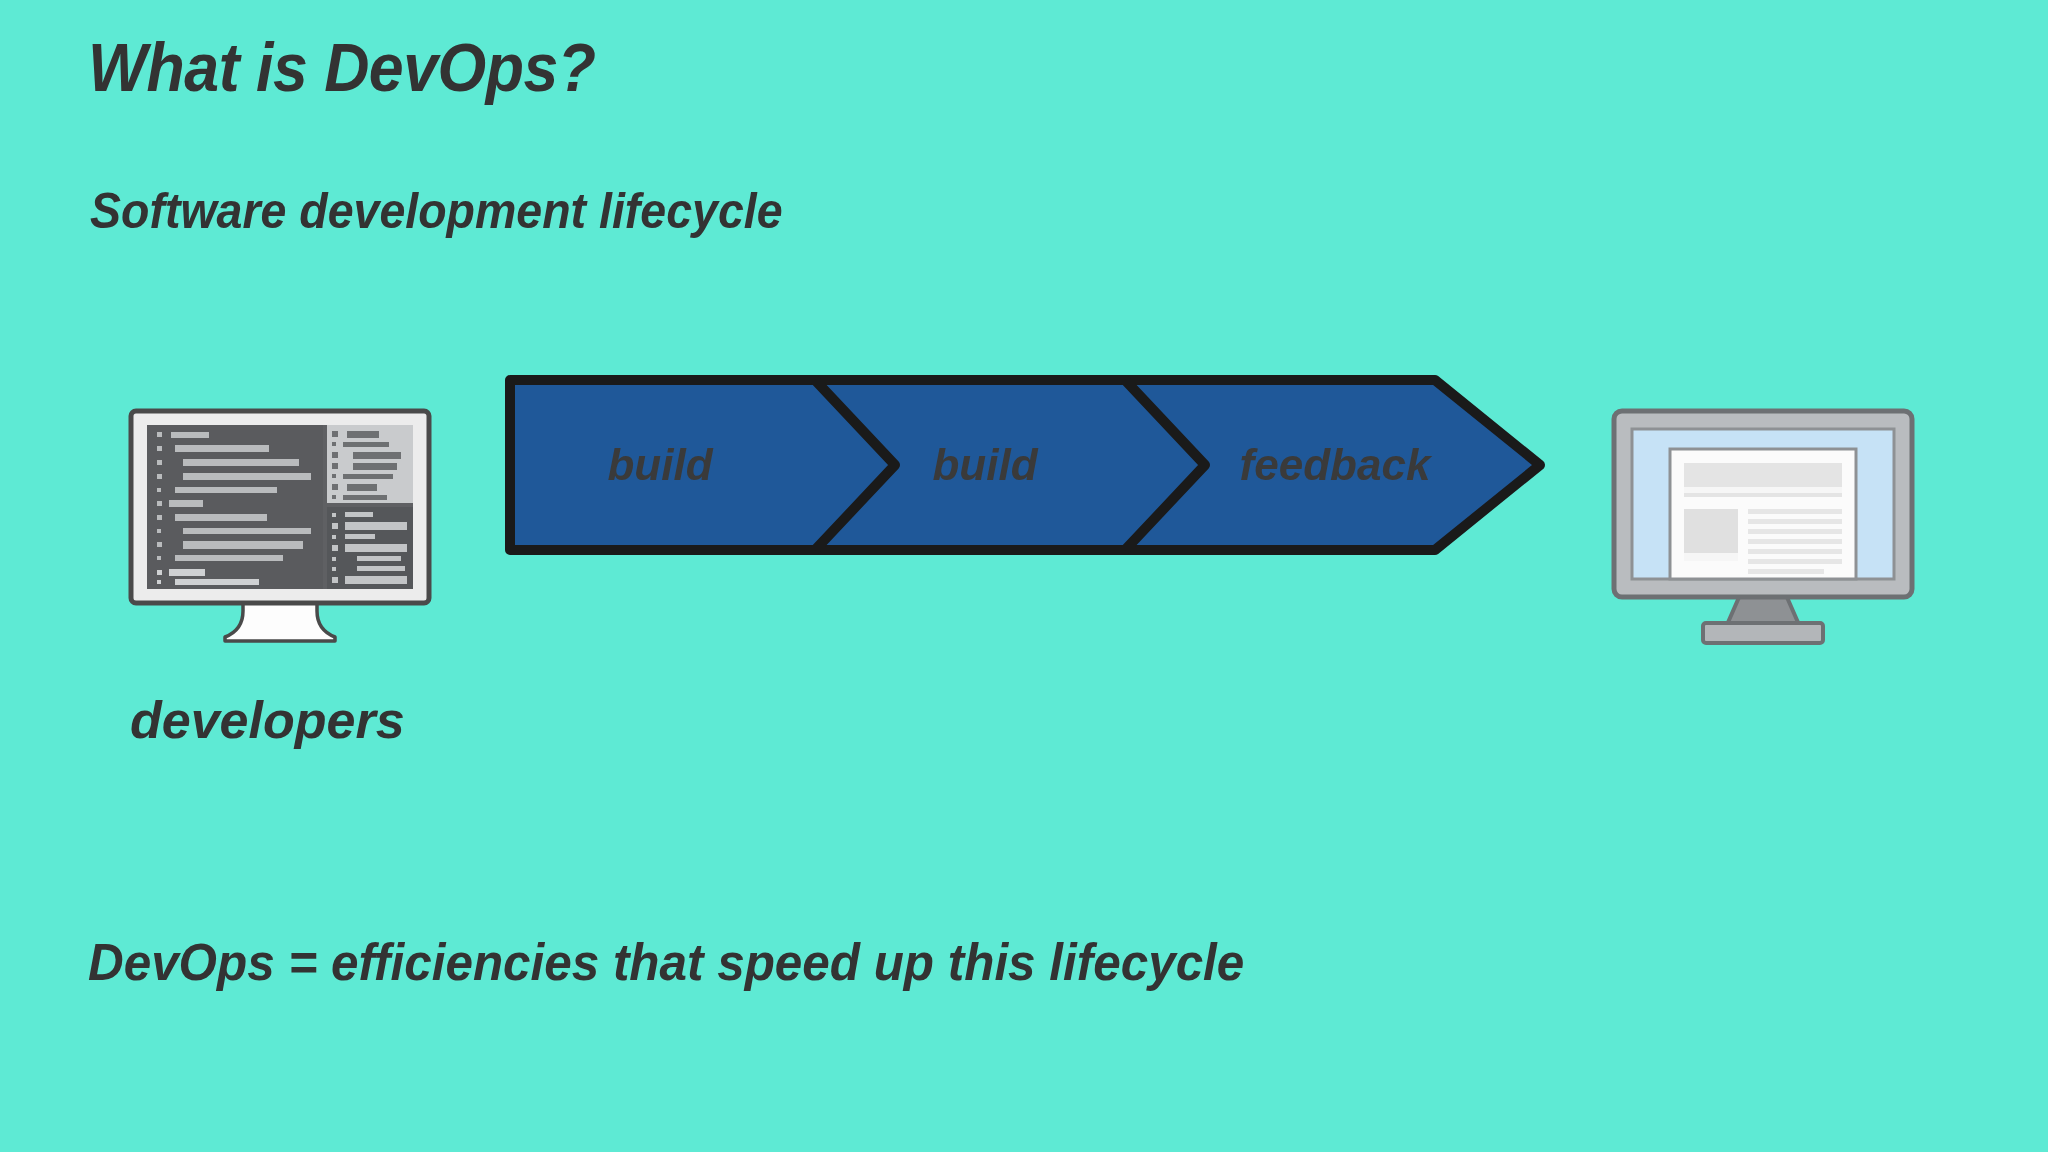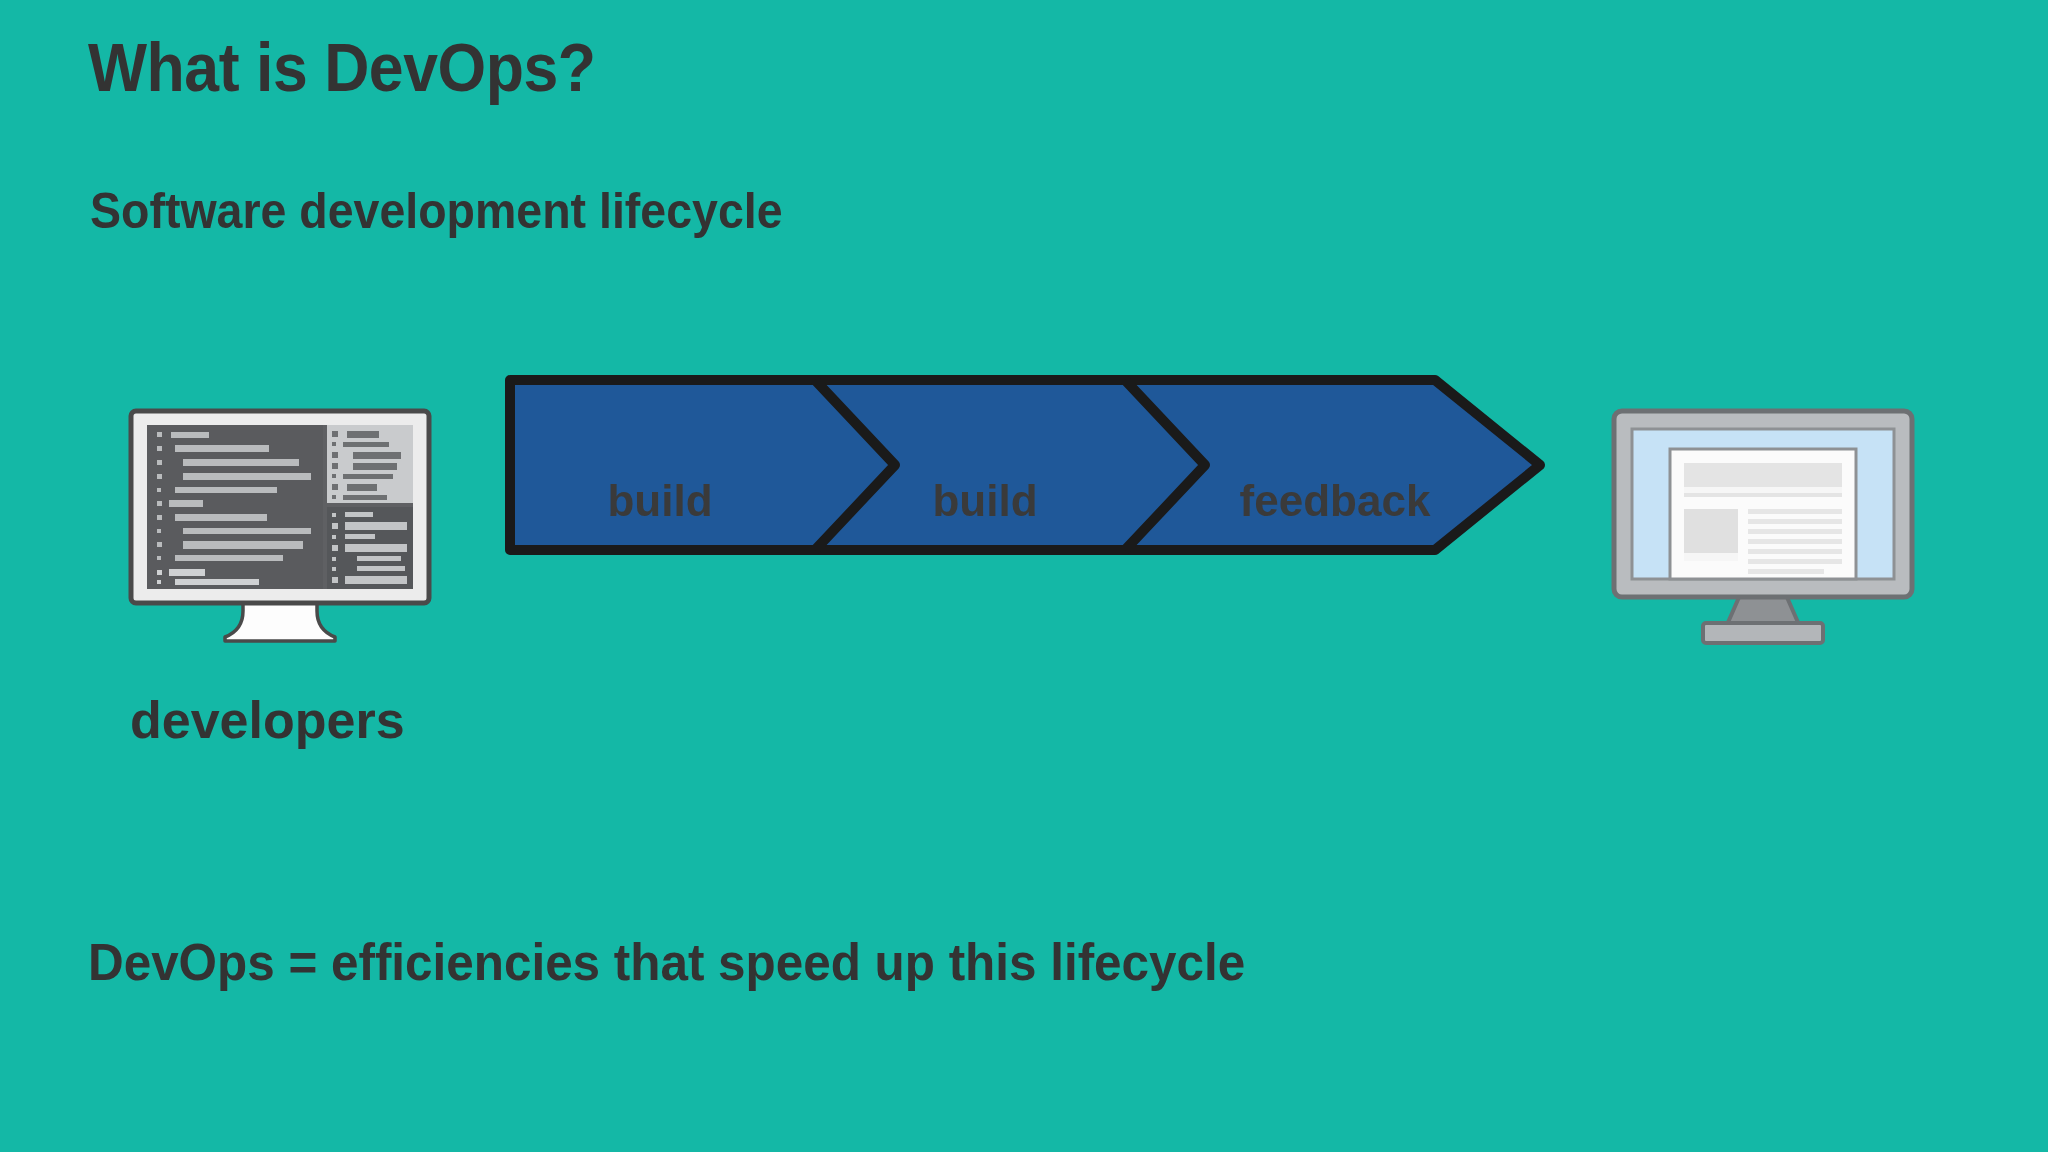--- a/index.html
+++ b/index.html
@@ -12,21 +12,22 @@
     height: 1152px;
     position: relative;
     overflow: hidden;
     font-family: "Liberation Sans", sans-serif;
     -webkit-font-smoothing: antialiased;
   }
 
   .slide {
     position: absolute;
     inset: 0;
-    background: #14b8a6;
+    background: #5eead4;
+    font-style: italic;
   }
 
   
   .title {
     position: absolute;
     left: 88px;
     top: 28px;
     font-size: 68px;
     font-weight: bold;
     color: #333333;
@@ -98,21 +99,20 @@
   .arrow-wrap svg { display: block; width: 100%; height: 100%; overflow: visible; }
 
   .seg-label {
     position: absolute;
     font-size: 44px;
     font-weight: bold;
     color: #3a3a3a;
     white-space: nowrap;
     text-align: left;
     transform: translate(-50%, -50%);
-    margin-top: 36px;
   }
 
   
   .monitor {
     position: absolute;
   }
   .dev-monitor  { left: 125px;  top: 405px; width: 310px; height: 240px; }
   .cust-monitor { left: 1608px; top: 405px; width: 310px; height: 240px; }
   .monitor svg { display: block; width: 100%; height: 100%; }
 </style>

